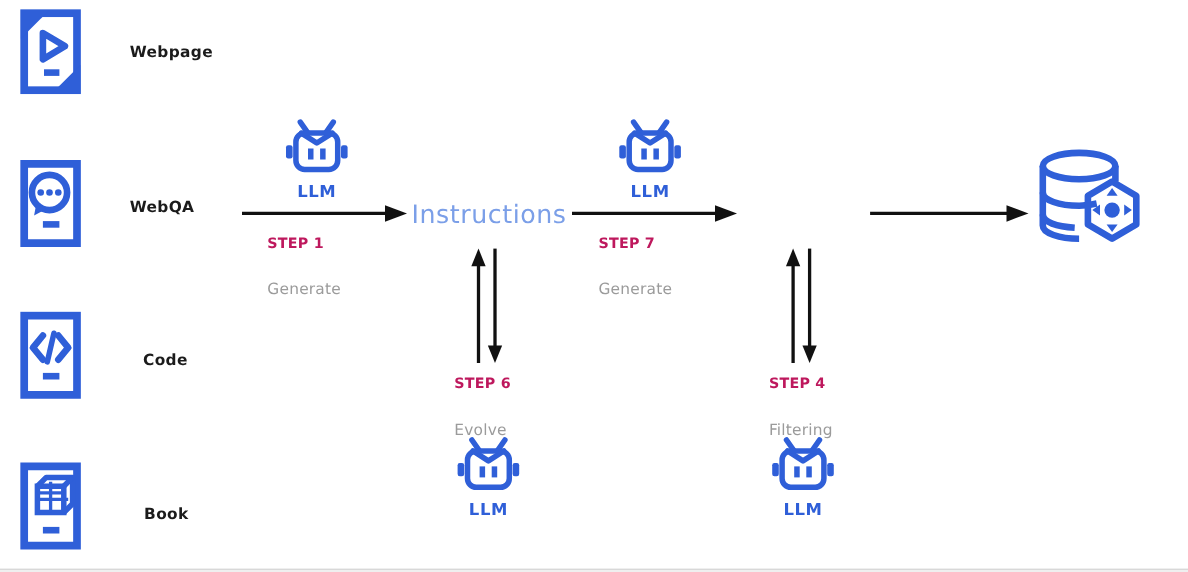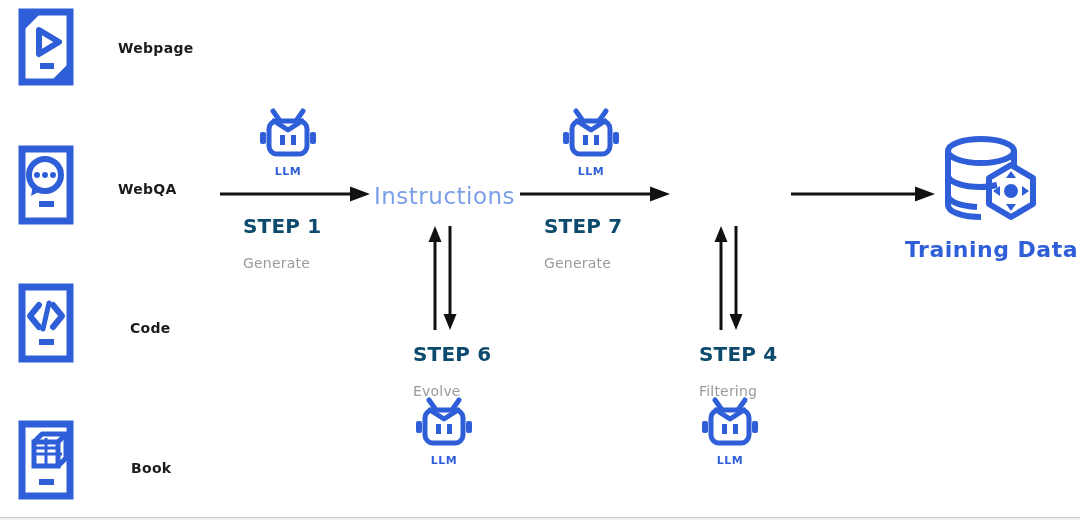--- a/index.html
+++ b/index.html
@@ -32,21 +32,21 @@
     color: #1b1b1b;
     letter-spacing: 0.3px;
     white-space: nowrap;
   }
 
   
   .llm-group { position: absolute; text-align: center; width: 70px; }
   .llm-group svg { display: block; margin: 0 auto; }
   .llm-caption {
     font-family: "DejaVu Sans", sans-serif;
-    font-size: 11px;
+    font-size: 15px;
     font-weight: 700;
     color: #2F5FD8;
     letter-spacing: 0.5px;
     margin-top: 1px;
   }
 
   
   .node-label {
     position: absolute;
     font-family: "DejaVu Sans", sans-serif;
@@ -54,23 +54,23 @@
     font-weight: 400;
     color: #7B9FE8;
     white-space: nowrap;
     letter-spacing: 0.5px;
   }
 
   
   .step-title {
     position: absolute;
     font-family: "DejaVu Sans", sans-serif;
-    font-size: 20px;
-    font-weight: 700;
-    color: #0c4a6e;
+    font-size: 13px;
+    font-weight: 700;
+    color: #be185d;
     white-space: nowrap;
     letter-spacing: 0.2px;
   }
   .step-sub {
     position: absolute;
     font-family: "DejaVu Sans", sans-serif;
     font-size: 14px;
     font-weight: 400;
     color: #9b9b9b;
     white-space: nowrap;
@@ -271,19 +271,18 @@
       <path d="M79 18 V32" fill="none" stroke="#2F5FD8" stroke-width="6"></path>
       <path d="M13 42 C13 49 28 54 46 54 C52 54 57 53 62 52" fill="none" stroke="#2F5FD8" stroke-width="6"></path>
       <path d="M13 62 C13 69 26 73 42 74" fill="none" stroke="#2F5FD8" stroke-width="6"></path>
       <polygon points="76,32 98,45 98,71 76,84 54,71 54,45" fill="none" stroke="#2F5FD8" stroke-width="6" stroke-linejoin="round"></polygon>
       <circle cx="76" cy="58" r="7" fill="#2F5FD8"></circle>
       <polygon points="76,38 71,45 81,45" fill="#2F5FD8"></polygon>
       <polygon points="76,78 71,71 81,71" fill="#2F5FD8"></polygon>
       <polygon points="58,58 65,53 65,63" fill="#2F5FD8"></polygon>
       <polygon points="94,58 87,53 87,63" fill="#2F5FD8"></polygon>
     </svg>
-    <div class="db-caption">Training Data</div>
   </div>
 
   <div class="bottom-rule"></div>
   <div class="bottom-rule2"></div>
 
 </div>
 
 </body></html>

